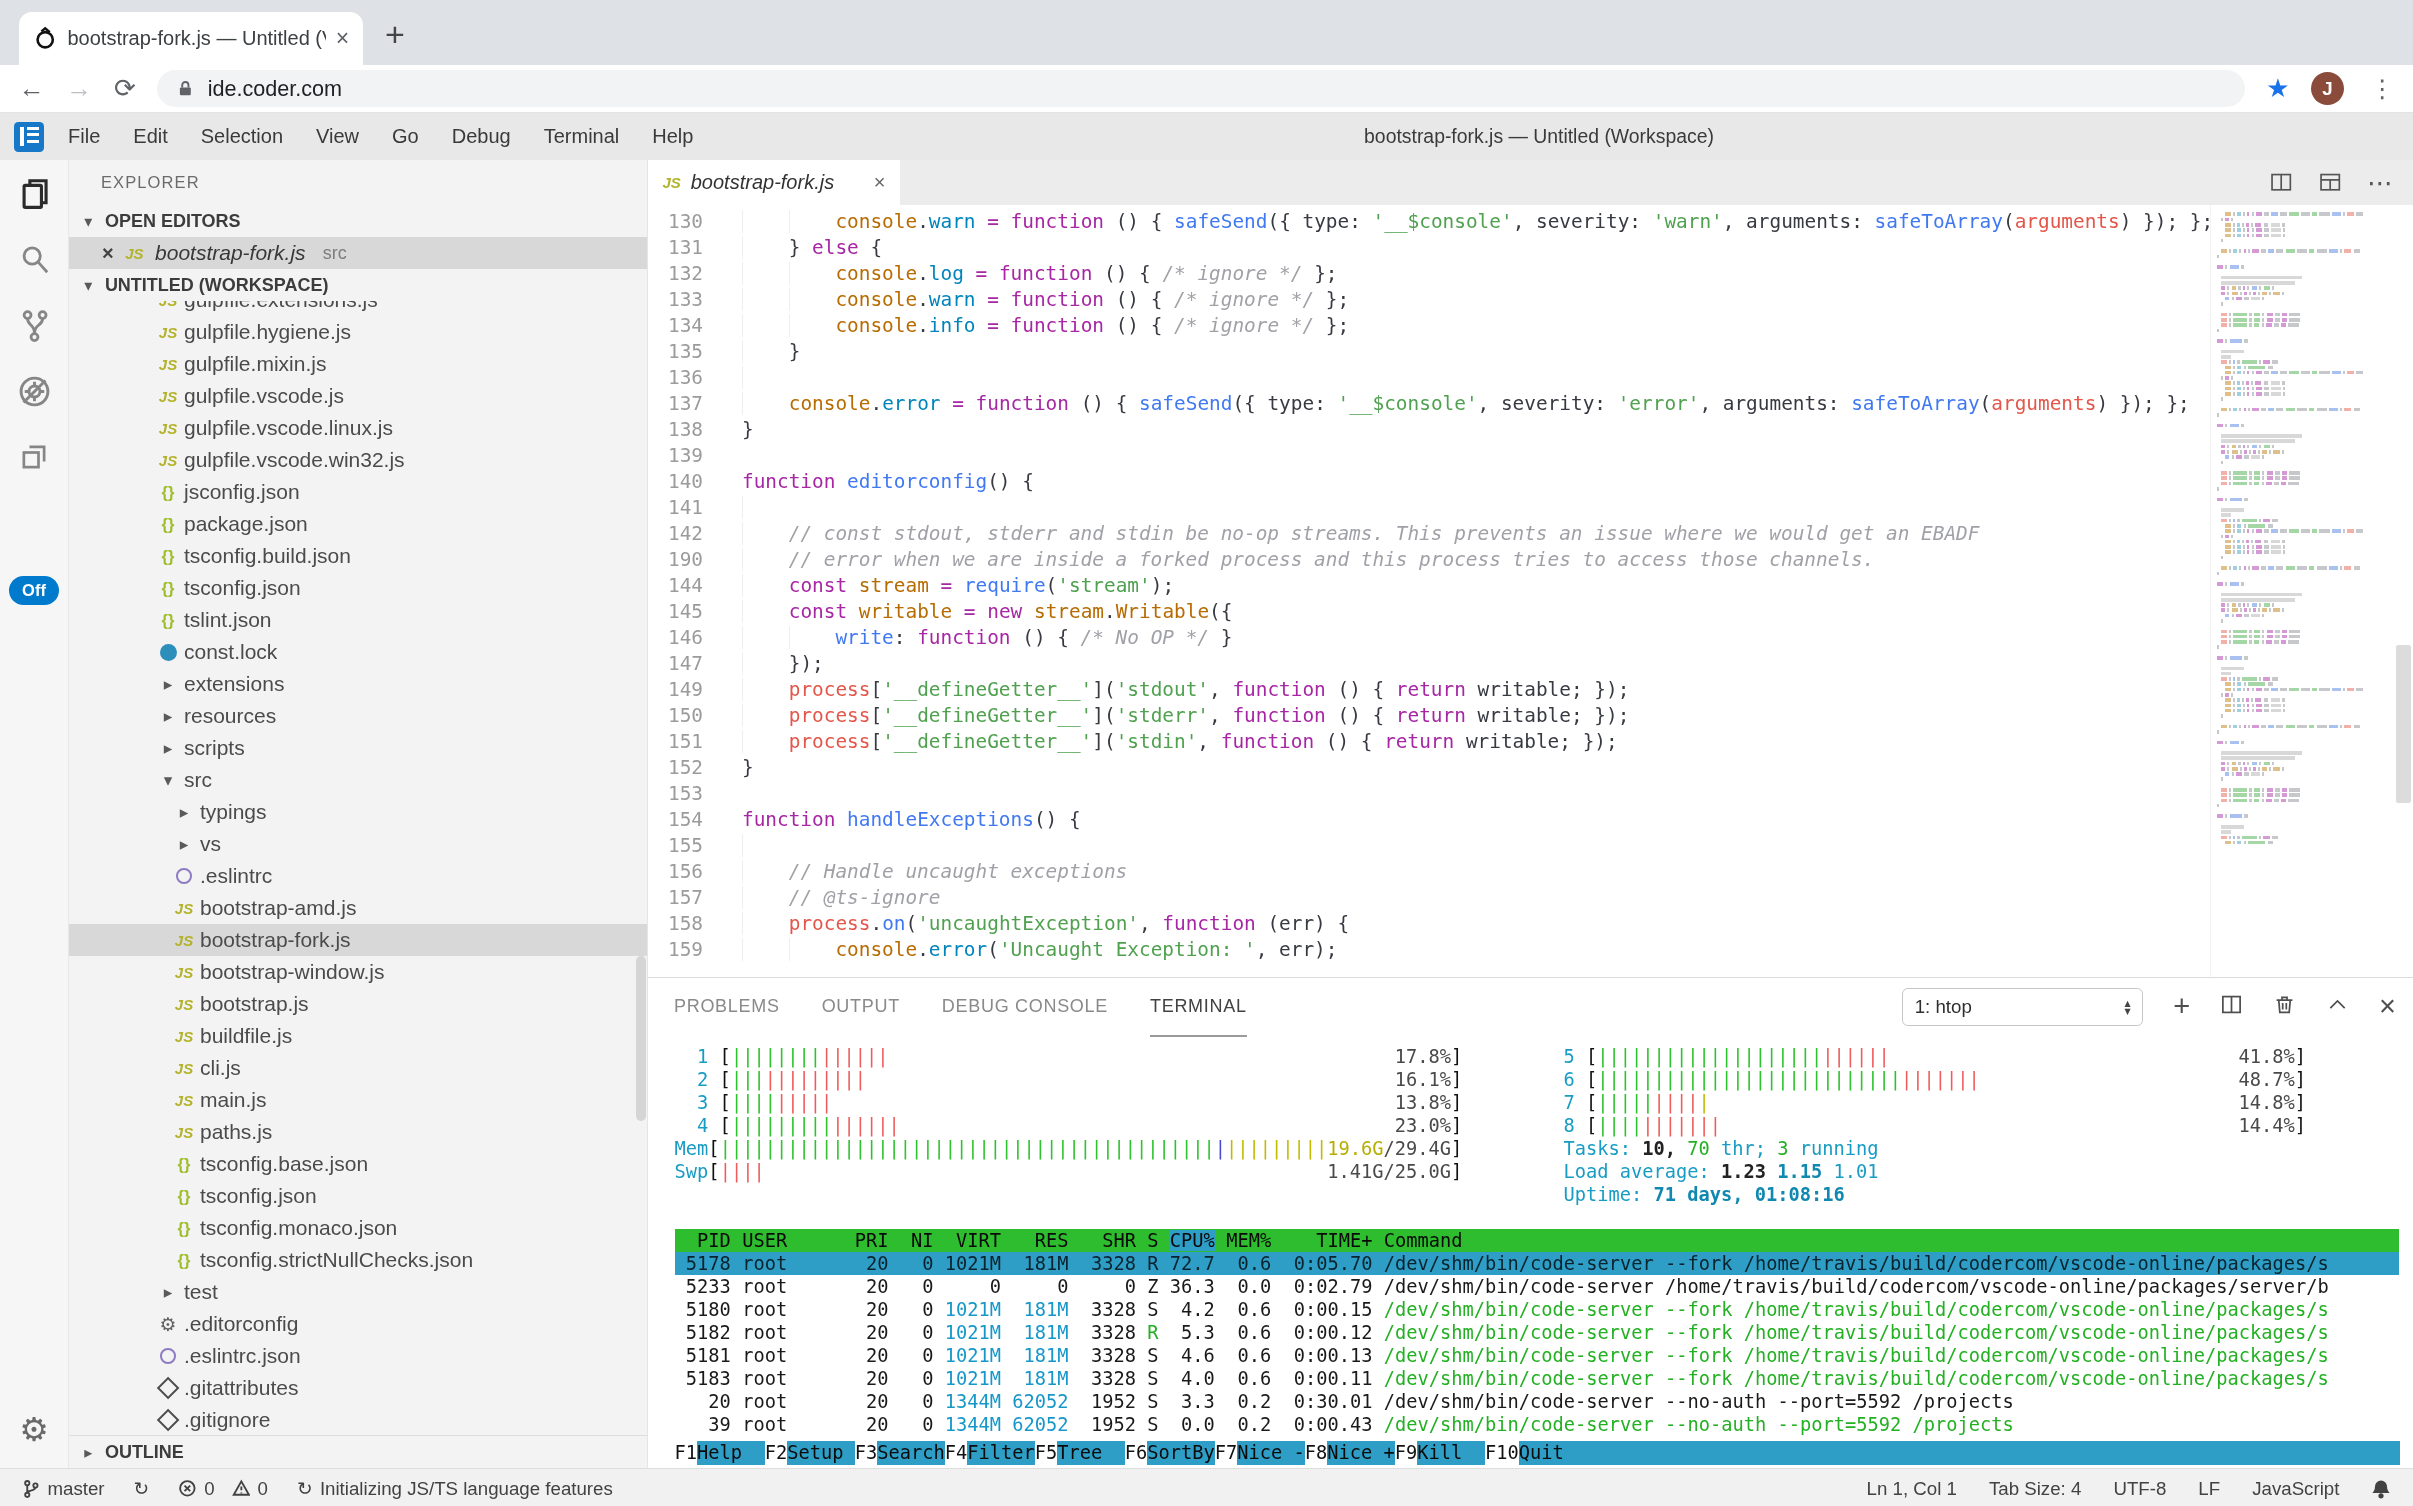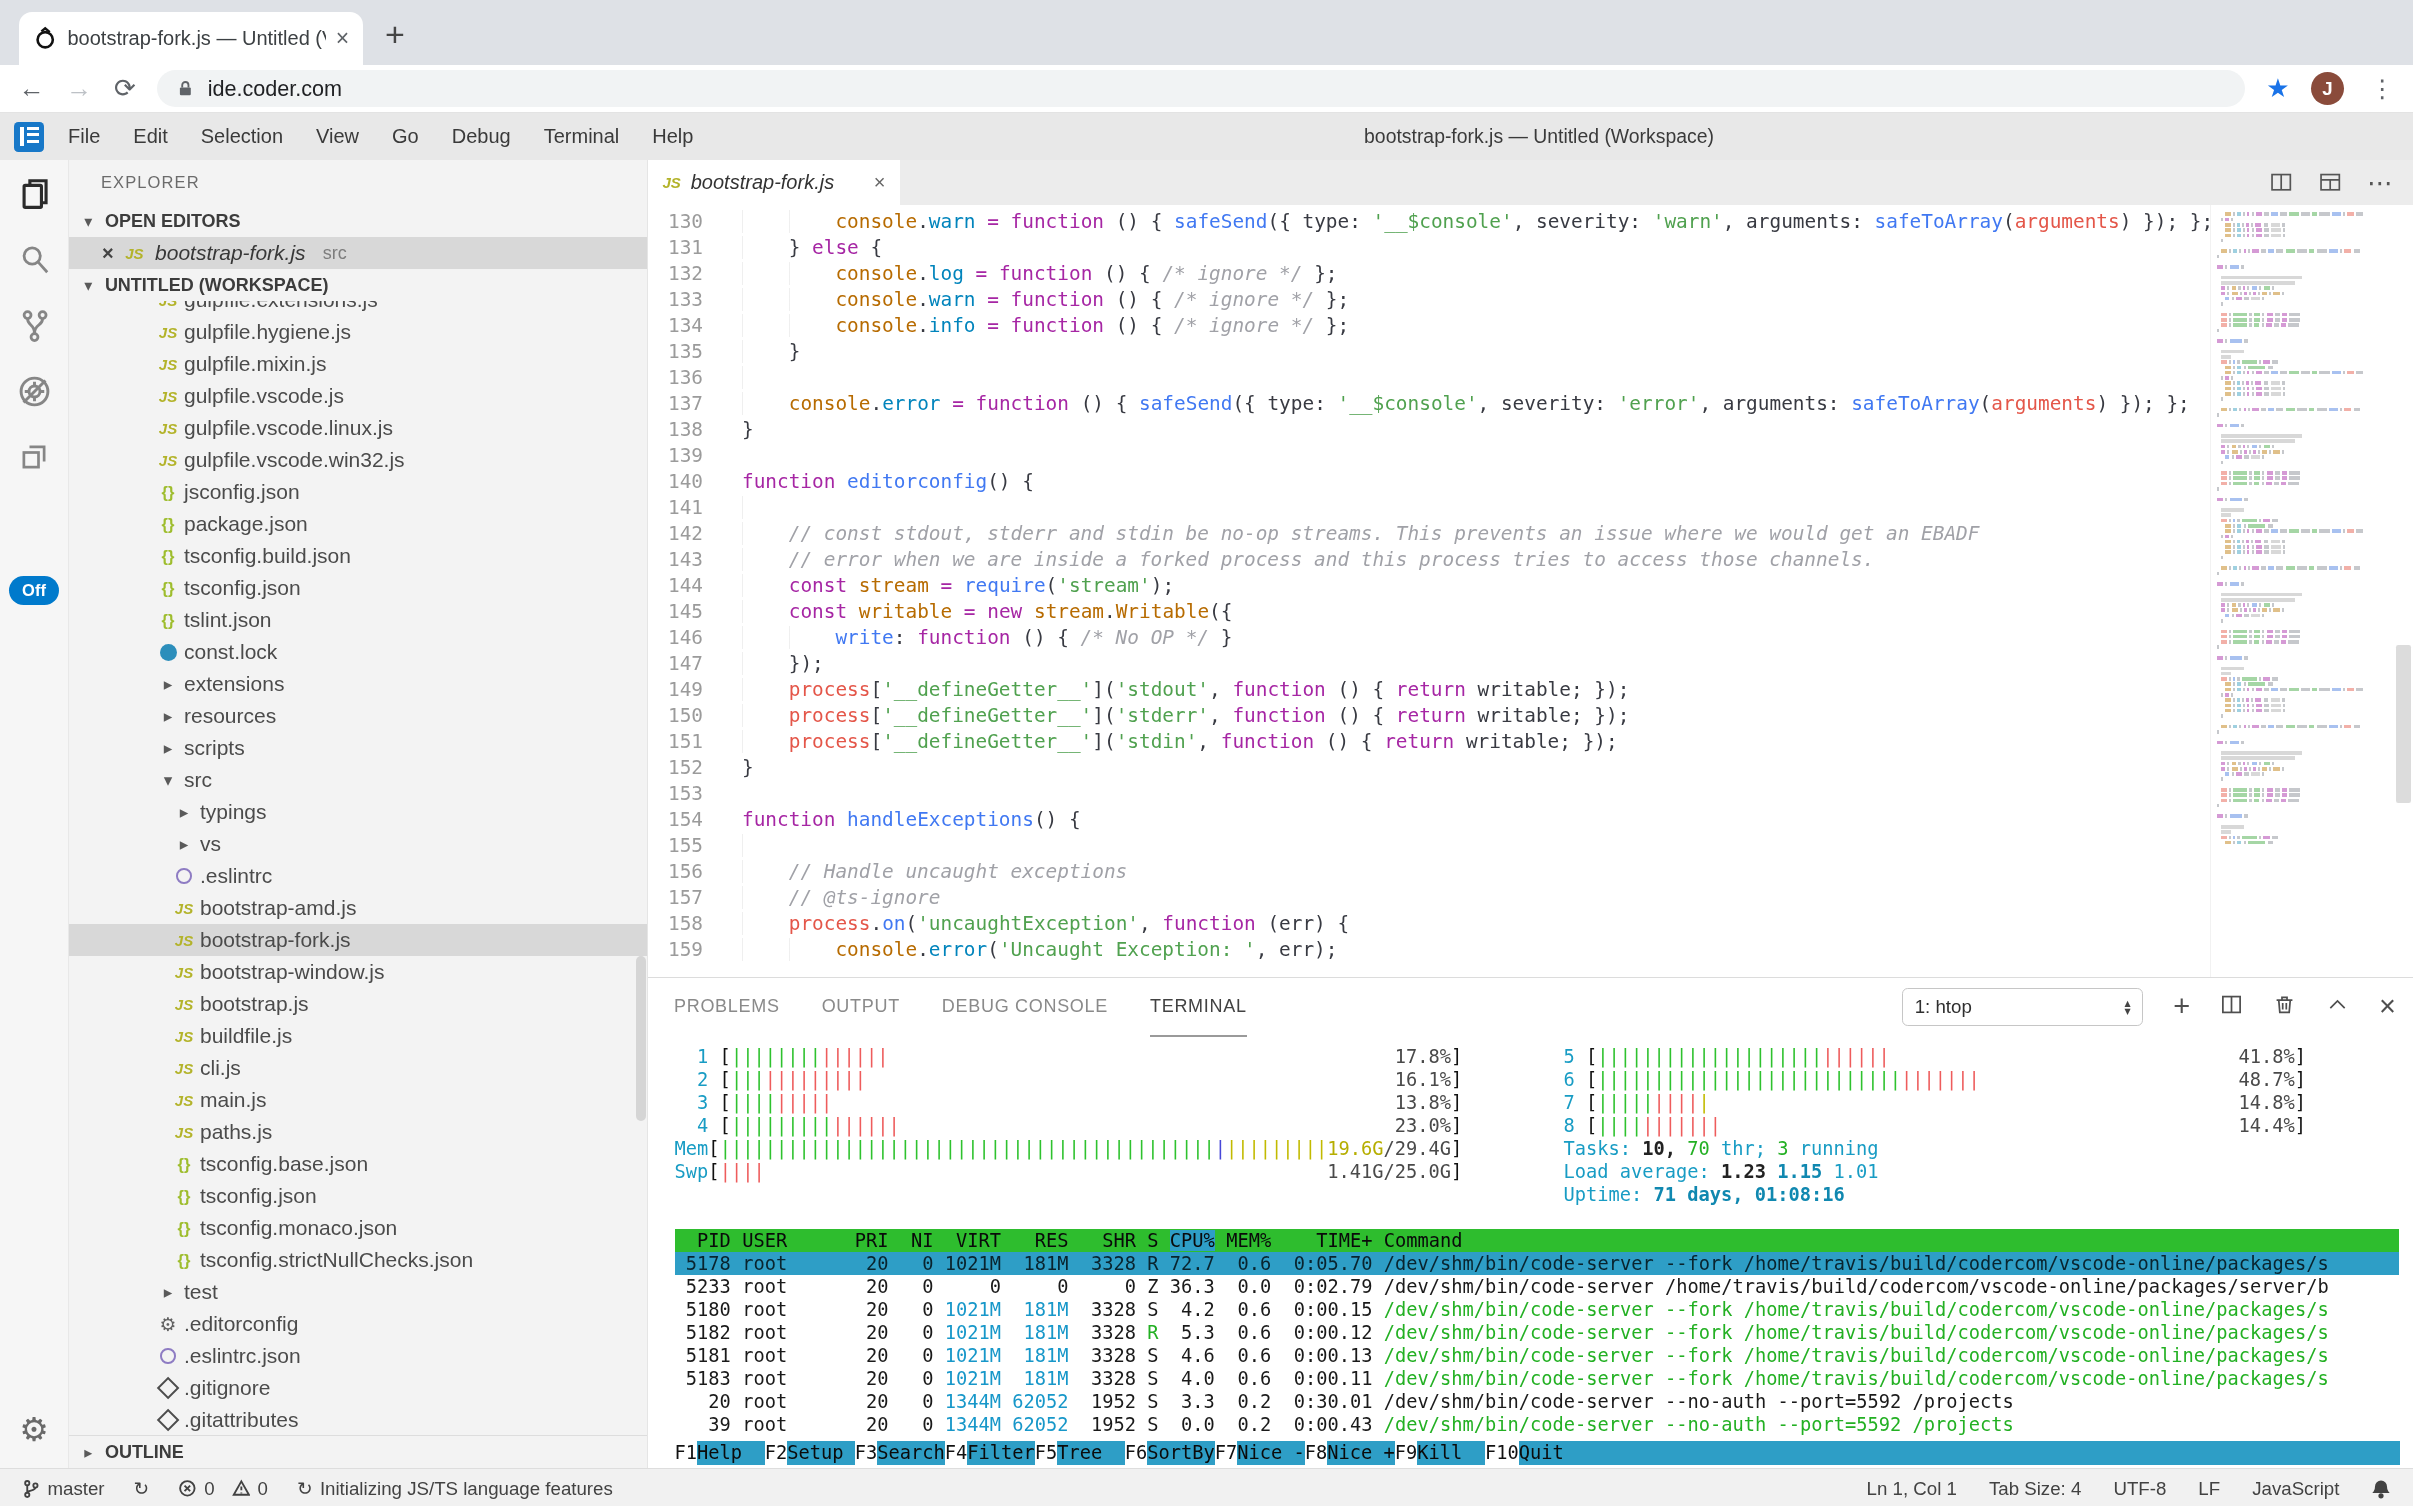--- a/index.html
+++ b/index.html
@@ -429,27 +429,27 @@
           <div class="frow" style="padding-left: 83px;">
             <span class="slot">
               <span class="ic-eslint"></span>
             </span>
             <span class="fname">.eslintrc.json</span>
           </div>
           <div class="frow" style="padding-left: 83px;">
             <span class="slot">
               <span class="ic-git"></span>
             </span>
+            <span class="fname">.gitattributes</span>
+          </div>
+          <div class="frow" style="padding-left: 83px;">
+            <span class="slot">
+              <span class="ic-git"></span>
+            </span>
             <span class="fname">.gitignore</span>
-          </div>
-          <div class="frow" style="padding-left: 83px;">
-            <span class="slot">
-              <span class="ic-git"></span>
-            </span>
-            <span class="fname">.gitattributes</span>
           </div>
           <div class="frow" style="padding-left: 83px;">
             <span class="slot">
               <span class="ic-list"></span>
             </span>
             <span class="fname">.mention-bot</span>
           </div>
         </div>
       <div class="sbthumb"></div>
       <div class="outline">
@@ -486,21 +486,21 @@
             <div class="cl"><span class="ln">133</span><span class="ig">    </span><span class="ig">    </span><span class="tk-v">console</span><span class="tk-d">.</span><span class="tk-p">warn</span><span class="tk-d"> </span><span class="tk-k">=</span><span class="tk-d"> </span><span class="tk-k">function</span><span class="tk-d"> () { </span><span class="tk-c">/* ignore */</span><span class="tk-d"> };</span></div>
             <div class="cl"><span class="ln">134</span><span class="ig">    </span><span class="ig">    </span><span class="tk-v">console</span><span class="tk-d">.</span><span class="tk-p">info</span><span class="tk-d"> </span><span class="tk-k">=</span><span class="tk-d"> </span><span class="tk-k">function</span><span class="tk-d"> () { </span><span class="tk-c">/* ignore */</span><span class="tk-d"> };</span></div>
             <div class="cl"><span class="ln">135</span><span class="ig">    </span><span class="tk-d">}</span></div>
             <div class="cl"><span class="ln">136</span><span class="ig">    </span></div>
             <div class="cl"><span class="ln">137</span><span class="ig">    </span><span class="tk-v">console</span><span class="tk-d">.</span><span class="tk-p">error</span><span class="tk-d"> </span><span class="tk-k">=</span><span class="tk-d"> </span><span class="tk-k">function</span><span class="tk-d"> () { </span><span class="tk-f">safeSend</span><span class="tk-d">({ type: </span><span class="tk-s">'__$console'</span><span class="tk-d">, severity: </span><span class="tk-s">'error'</span><span class="tk-d">, arguments: </span><span class="tk-f">safeToArray</span><span class="tk-d">(</span><span class="tk-r">arguments</span><span class="tk-d">) }); };</span></div>
             <div class="cl"><span class="ln">138</span><span class="tk-d">}</span></div>
             <div class="cl"><span class="ln">139</span></div>
             <div class="cl"><span class="ln">140</span><span class="tk-k">function</span><span class="tk-d"> </span><span class="tk-f">editorconfig</span><span class="tk-d">() {</span></div>
             <div class="cl"><span class="ln">141</span><span class="ig">    </span></div>
             <div class="cl"><span class="ln">142</span><span class="ig">    </span><span class="tk-c">// const stdout, stderr and stdin be no-op streams. This prevents an issue where we would get an EBADF</span></div>
-            <div class="cl"><span class="ln">143</span><span class="ig">    </span><span class="tk-c">// error when we are inside a forked process and this process tries to access those channels.</span></div>
+            <div class="cl"><span class="ln">190</span><span class="ig">    </span><span class="tk-c">// error when we are inside a forked process and this process tries to access those channels.</span></div>
             <div class="cl"><span class="ln">144</span><span class="ig">    </span><span class="tk-k">const</span><span class="tk-d"> </span><span class="tk-v">stream</span><span class="tk-d"> </span><span class="tk-k">=</span><span class="tk-d"> </span><span class="tk-f">require</span><span class="tk-d">(</span><span class="tk-s">'stream'</span><span class="tk-d">);</span></div>
             <div class="cl"><span class="ln">145</span><span class="ig">    </span><span class="tk-k">const</span><span class="tk-d"> </span><span class="tk-v">writable</span><span class="tk-d"> </span><span class="tk-k">=</span><span class="tk-d"> </span><span class="tk-k">new</span><span class="tk-d"> </span><span class="tk-v">stream</span><span class="tk-d">.</span><span class="tk-v">Writable</span><span class="tk-d">({</span></div>
             <div class="cl"><span class="ln">146</span><span class="ig">    </span><span class="ig">    </span><span class="tk-f">write</span><span class="tk-d">: </span><span class="tk-k">function</span><span class="tk-d"> () { </span><span class="tk-c">/* No OP */</span><span class="tk-d"> }</span></div>
             <div class="cl"><span class="ln">147</span><span class="ig">    </span><span class="tk-d">});</span></div>
             <div class="cl"><span class="ln">149</span><span class="ig">    </span><span class="tk-r">process</span><span class="tk-d">[</span><span class="tk-s">'__defineGetter__'</span><span class="tk-d">](</span><span class="tk-s">'stdout'</span><span class="tk-d">, </span><span class="tk-k">function</span><span class="tk-d"> () { </span><span class="tk-k">return</span><span class="tk-d"> writable; });</span></div>
             <div class="cl"><span class="ln">150</span><span class="ig">    </span><span class="tk-r">process</span><span class="tk-d">[</span><span class="tk-s">'__defineGetter__'</span><span class="tk-d">](</span><span class="tk-s">'stderr'</span><span class="tk-d">, </span><span class="tk-k">function</span><span class="tk-d"> () { </span><span class="tk-k">return</span><span class="tk-d"> writable; });</span></div>
             <div class="cl"><span class="ln">151</span><span class="ig">    </span><span class="tk-r">process</span><span class="tk-d">[</span><span class="tk-s">'__defineGetter__'</span><span class="tk-d">](</span><span class="tk-s">'stdin'</span><span class="tk-d">, </span><span class="tk-k">function</span><span class="tk-d"> () { </span><span class="tk-k">return</span><span class="tk-d"> writable; });</span></div>
             <div class="cl"><span class="ln">152</span><span class="tk-d">}</span></div>
             <div class="cl"><span class="ln">153</span></div>
             <div class="cl"><span class="ln">154</span><span class="tk-k">function</span><span class="tk-d"> </span><span class="tk-f">handleExceptions</span><span class="tk-d">() {</span></div>

